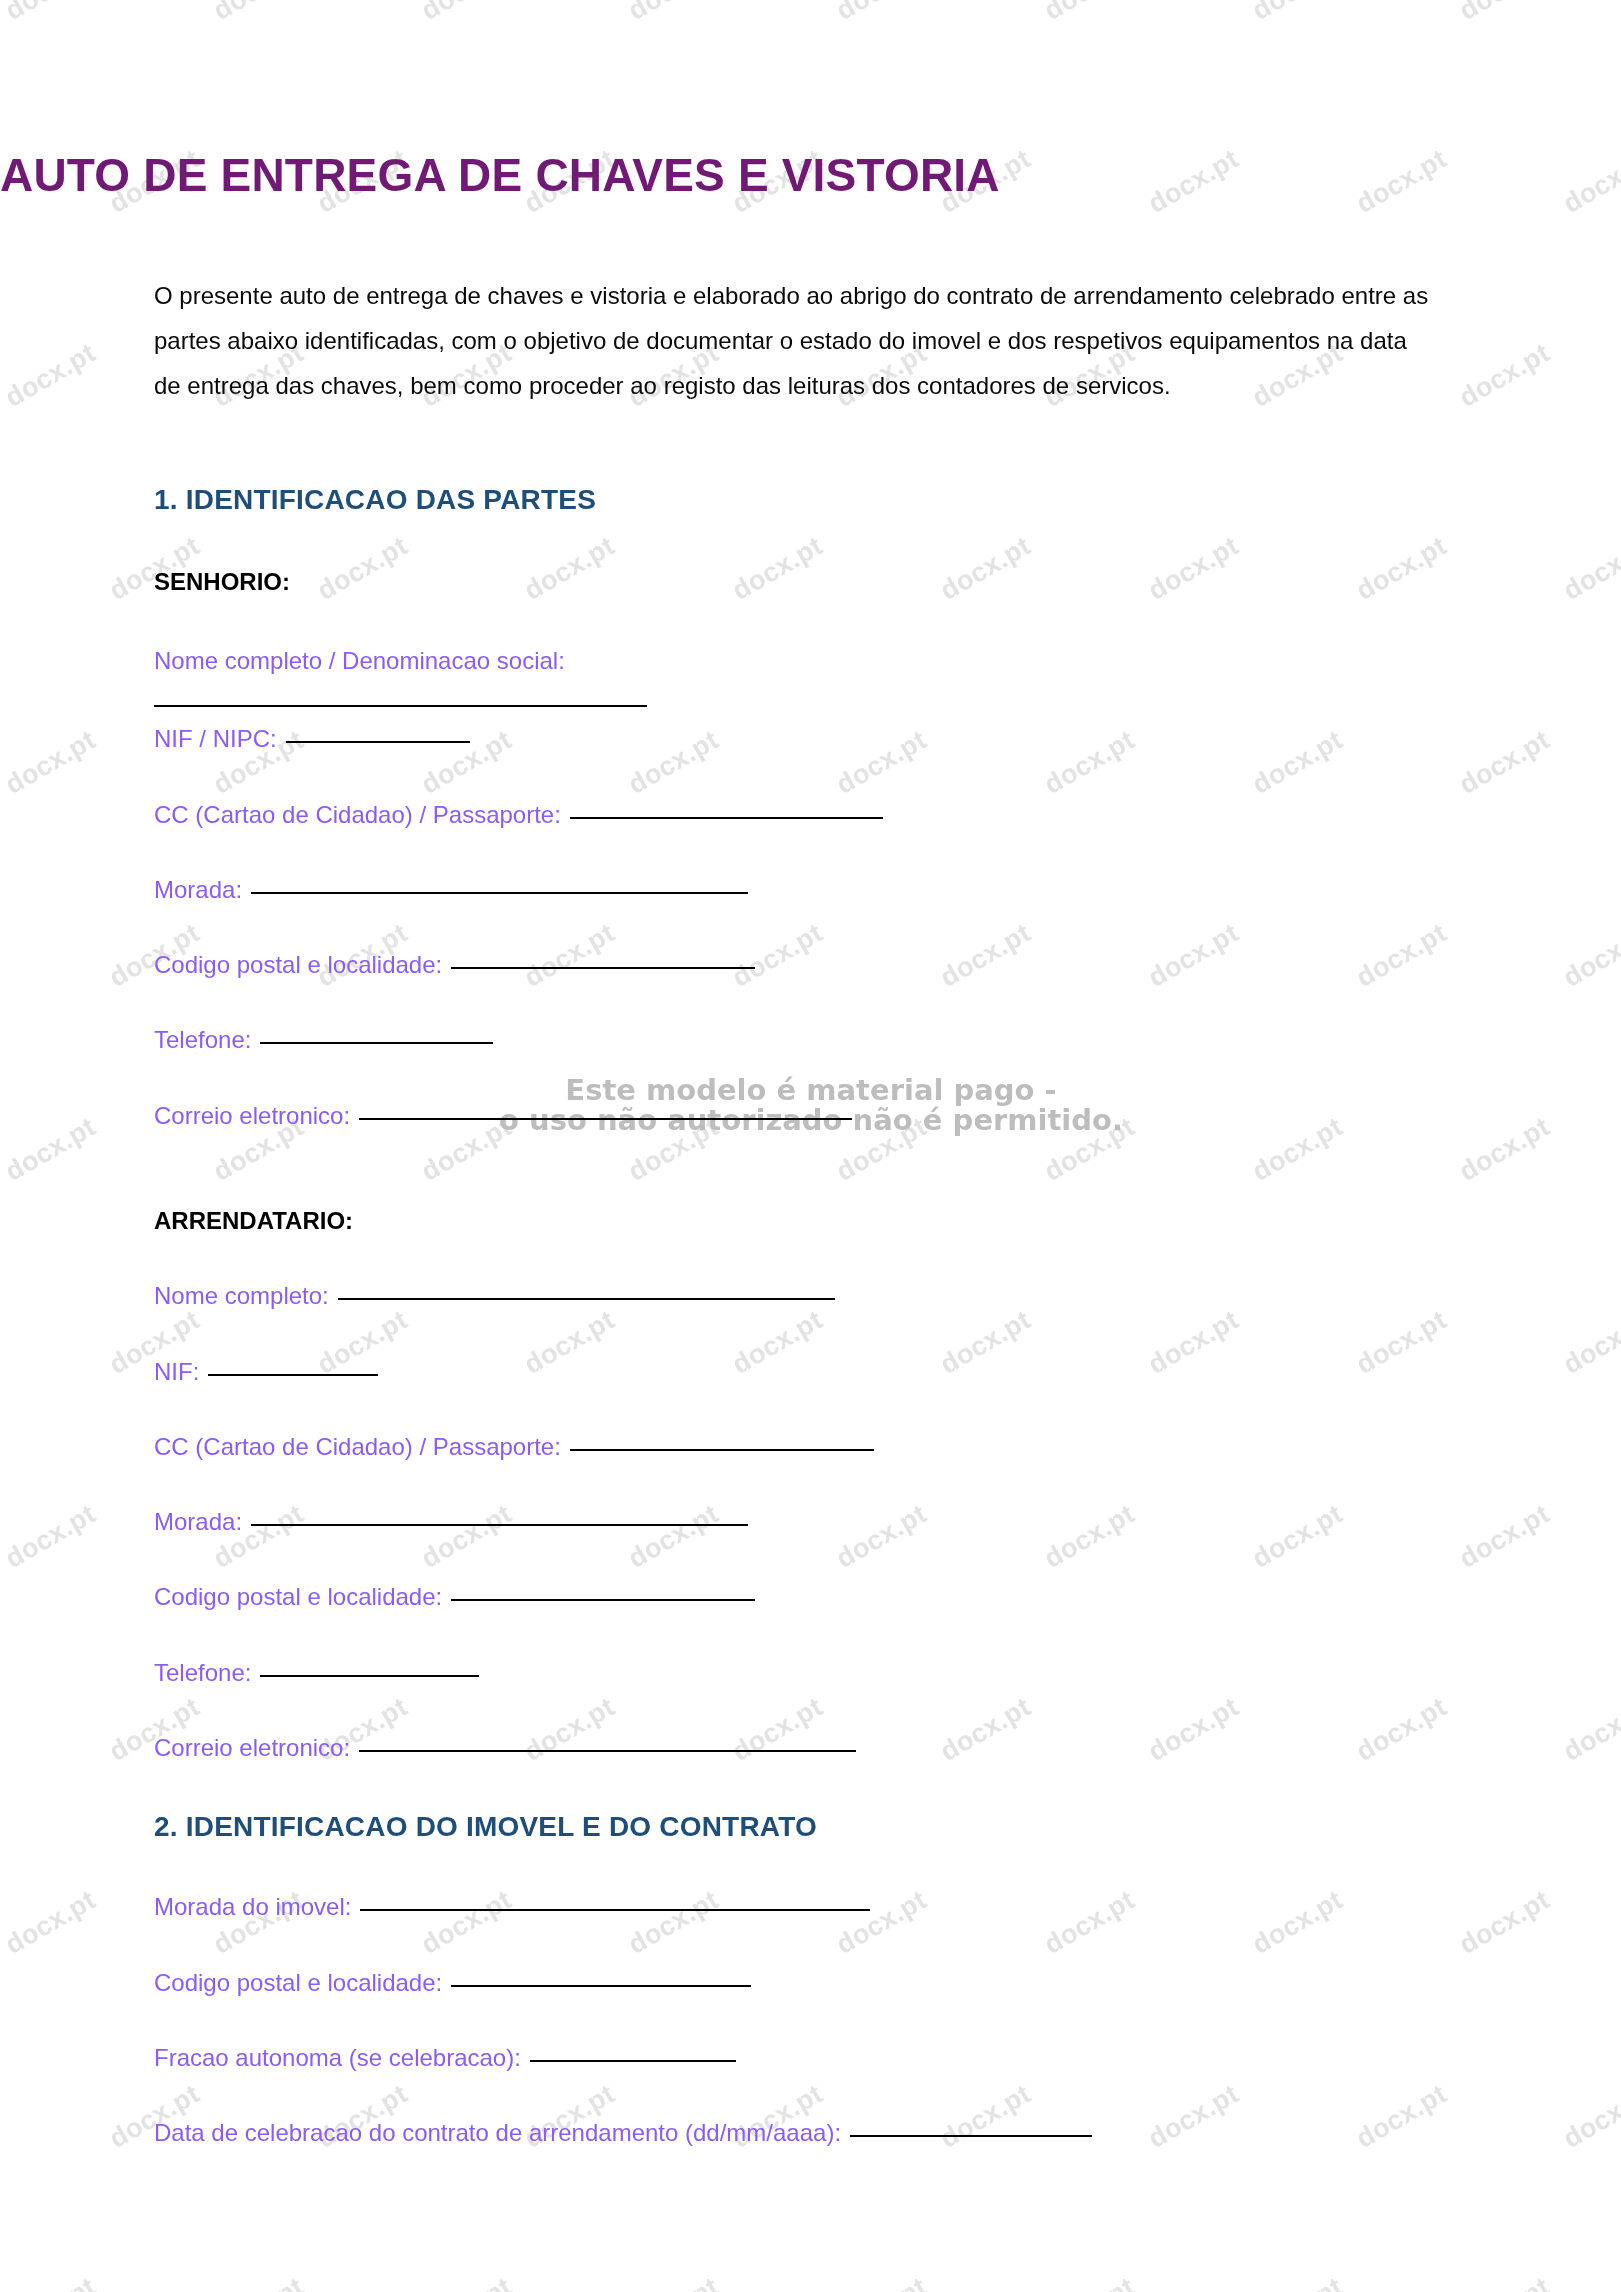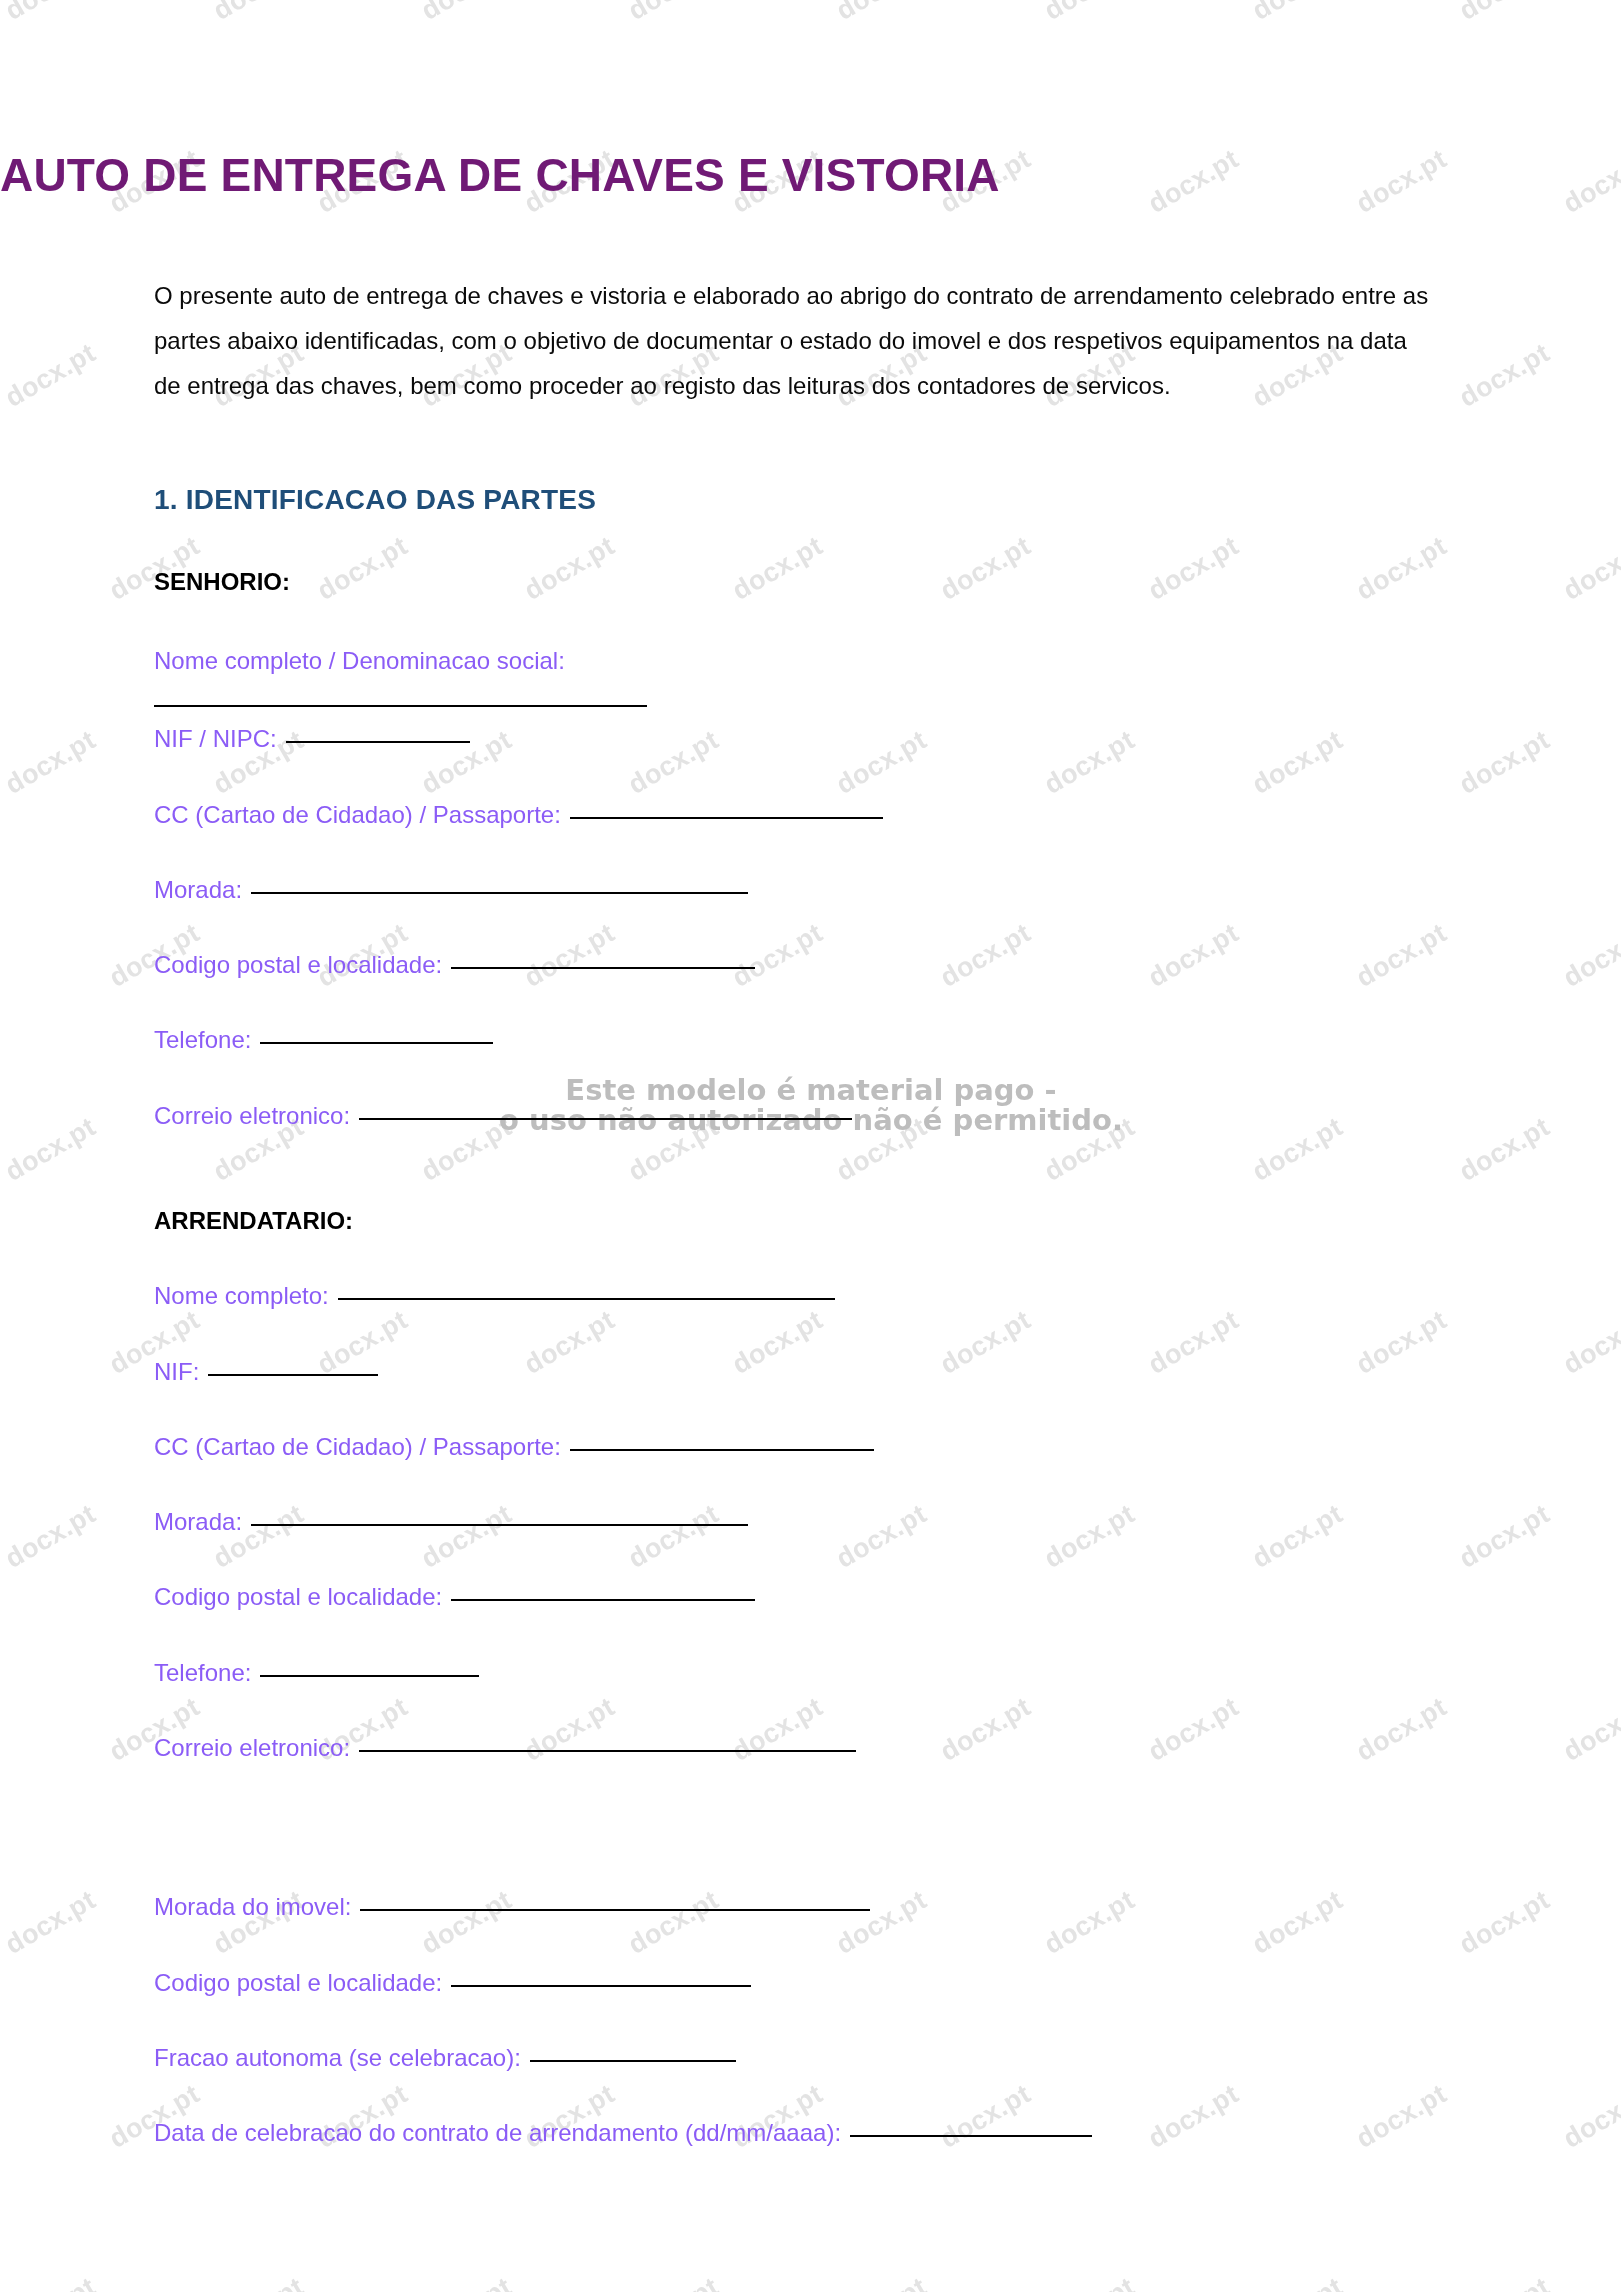--- a/index.html
+++ b/index.html
@@ -334,20 +334,21 @@
     <div class="field" style="top:1659px">
       <span class="lbl">Telefone:</span>
         <span class="rule" style="width:219px"></span>
     </div>
 
     <div class="field" style="top:1734px">
       <span class="lbl">Correio eletronico:</span>
         <span class="rule" style="width:497px"></span>
     </div>
 
+    <div class="sec-head" style="top:1811px">2. IDENTIFICACAO DO IMOVEL E DO CONTRATO</div>
 
     <div class="field" style="top:1893px">
       <span class="lbl">Morada do imovel:</span>
         <span class="rule" style="width:510px"></span>
     </div>
 
     <div class="field" style="top:1969px">
       <span class="lbl">Codigo postal e localidade:</span>
         <span class="rule" style="width:300px"></span>
     </div>

